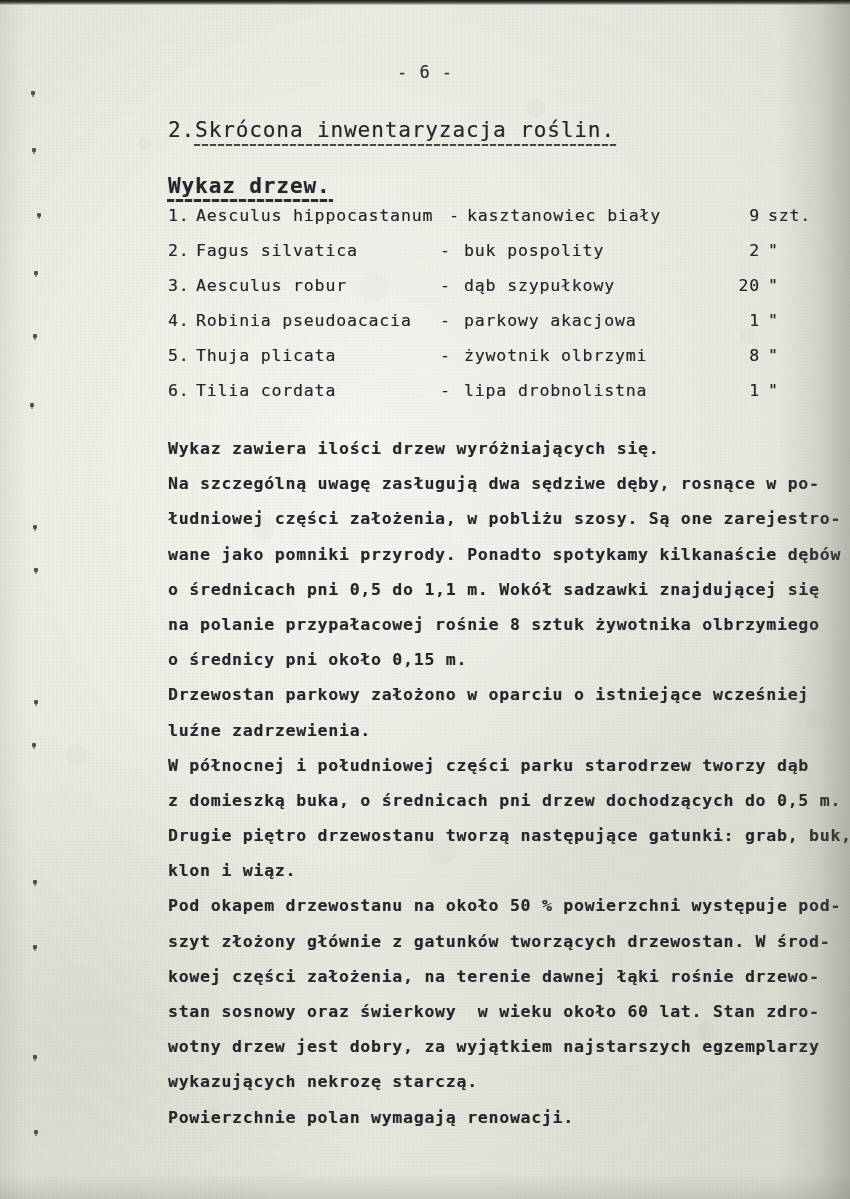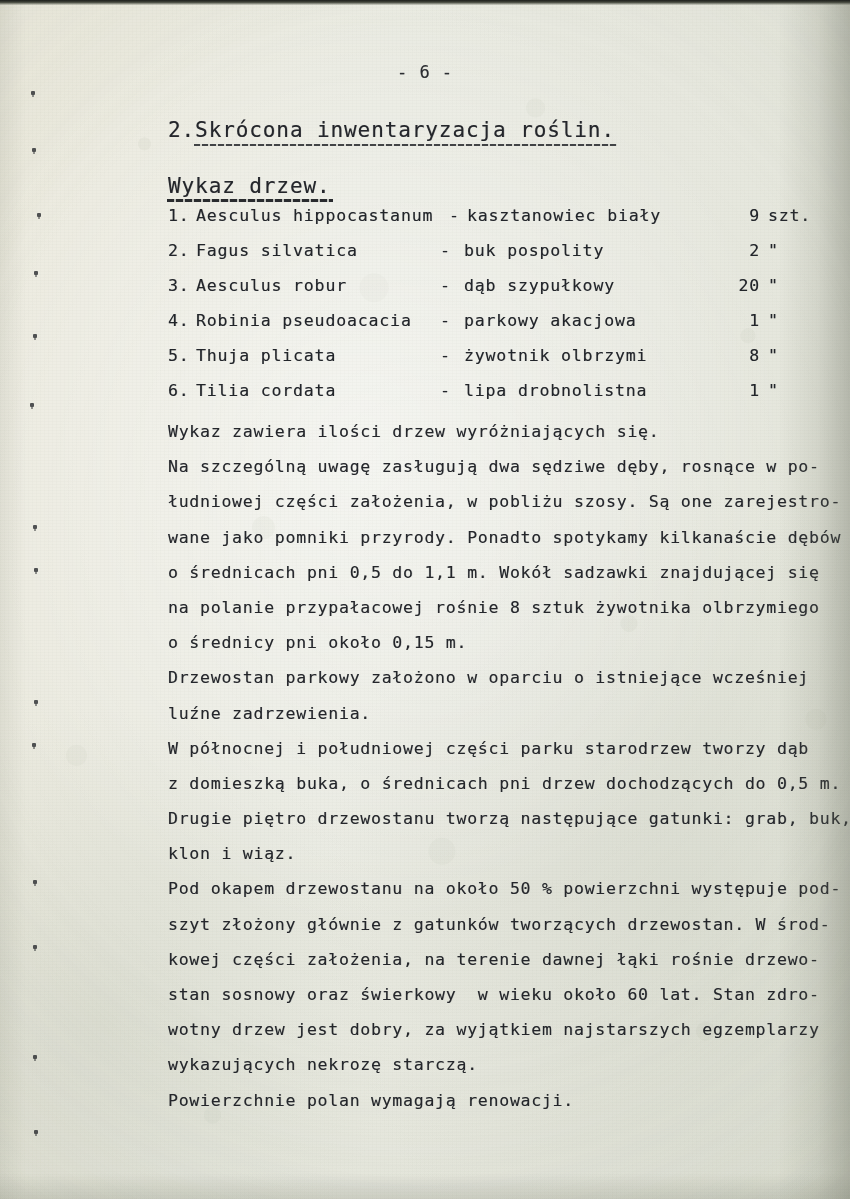--- a/index.html
+++ b/index.html
@@ -102,21 +102,21 @@
     letter-spacing: 1px;
     color: #2b2d31;
   }
 
   .section-heading {
     left: 168px;
     font-size: 21px;
     letter-spacing: 0.9px;
   }
   #heading-section-2 { top: 118px; }
-  #heading-wykaz     { top: 174px; }
+  #heading-wykaz     { top: 174px; font-weight: bold; }
 
   .num-prefix { margin-right: 0; }
 
   
   .underline-dashed {
     position: relative;
     display: inline-block;
   }
   .underline-dashed::after {
     content: "";
@@ -169,23 +169,24 @@
   .col-polish  { left: 296px; }
   .col-count   { left: 552px; width: 40px; text-align: right; }
   .col-unit    { left: 600px; }
   
   .tree-row.wide .col-dash   { left: 281px; }
   .tree-row.wide .col-polish { left: 299px; }
 
   
   #body-text {
     position: absolute;
-    top: 422px;
+    top: 439px;
     left: 168px;
     width: 660px;
+    font-weight: bold;
   }
   .body-line {
     height: 35.2px;
     font-size: 16.5px;
     letter-spacing: 0.75px;
     white-space: pre;
     color: #24262b;
     text-shadow: 0.4px 0.3px 0 rgba(40,44,52,0.28), -0.3px 0.2px 0 rgba(60,64,70,0.15);
   }
 

